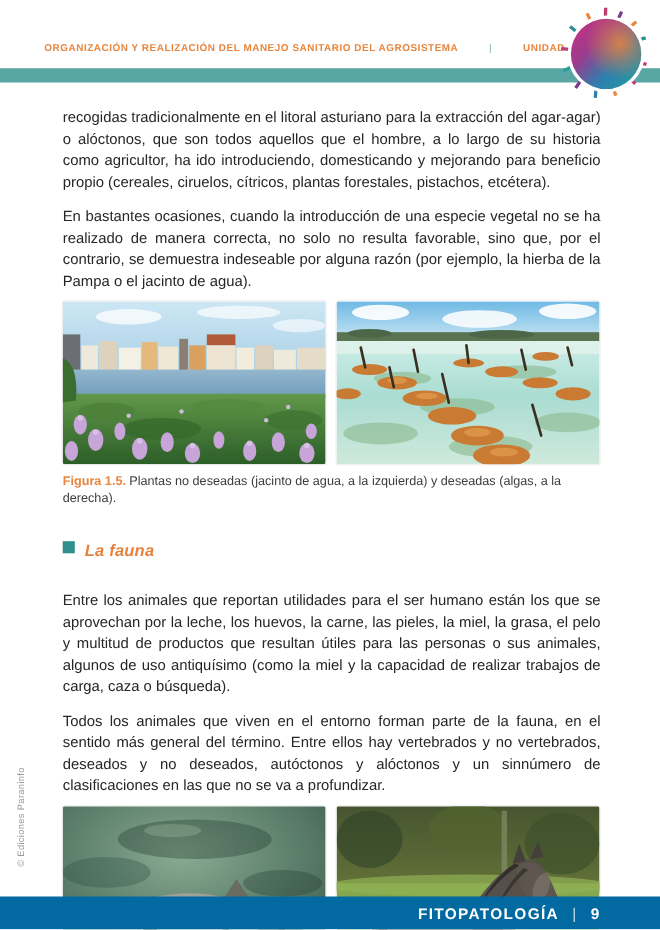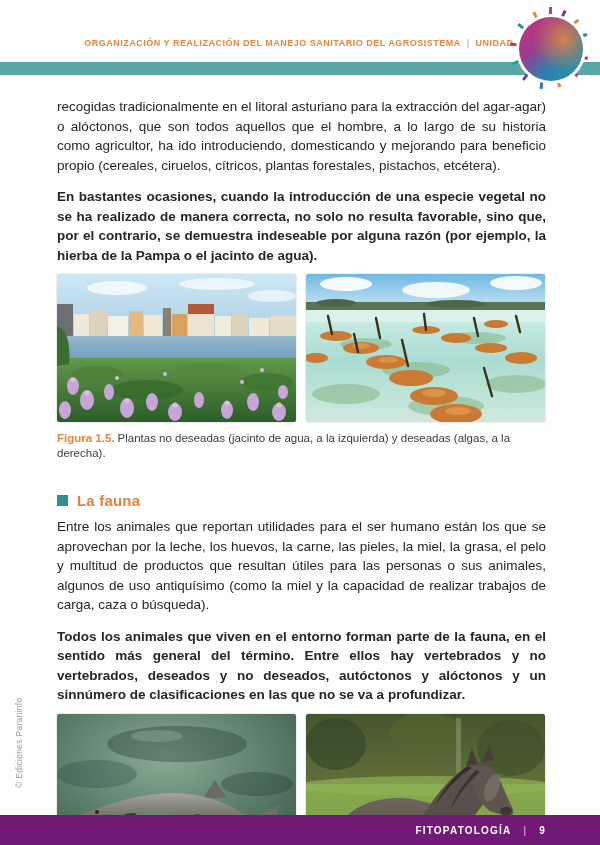--- a/index.html
+++ b/index.html
@@ -1,45 +1,45 @@
 <!DOCTYPE html>
 <html lang="es"><head>
 <meta charset="utf-8">
 <style>
   html,body{margin:0;padding:0;background:#fff;}
   .page{position:relative;width:600px;height:845px;background:#ffffff;overflow:hidden;
         font-family:"Liberation Sans",sans-serif;color:#262626;}
 
   
   .header-line{position:absolute;top:38px;left:0;right:78px;display:flex;justify-content:flex-end;
-               align-items:baseline;gap:6px;font-size:9px;font-weight:bold;letter-spacing:.5px;
+               align-items:baseline;gap:28px;font-size:9px;font-weight:bold;letter-spacing:.5px;
                color:#e8863d;}
   .header-divider{color:#7fb0ae;font-weight:normal;}
   .teal-bar{position:absolute;top:62px;left:0;width:600px;height:13px;background:#58a7a4;}
   .logo-wrap{position:absolute;top:5px;right:6px;width:86px;height:88px;}
 
   
   .content{position:absolute;top:97px;left:57px;width:489px;}
   .para{font-size:13.5px;line-height:19.5px;text-align:justify;margin:0 0 9px 0;}
-  .para+.para{margin-top:12px;font-weight:bold;}
+  .para+.para{margin-top:12px;}
 
   .fig-row{display:flex;gap:10px;margin-top:9px;}
   .photo{width:239px;height:148px;border-radius:2px;overflow:hidden;display:block;
          box-shadow:0 0 0 1px rgba(0,0,0,.07);}
   .caption{margin:9px 0 0 0;font-size:11.5px;line-height:15px;color:#3c3c3c;}
   .cap-label{color:#e8863d;font-weight:bold;margin-right:3px;}
 
-  .section-head{display:flex;align-items:center;gap:9px;margin:31px 0 8px 0;}
+  .section-head{display:flex;align-items:flex-start;gap:9px;margin:31px 0 27px 0;font-style:italic;}
   .section-square{width:11px;height:11px;background:#2e8f8c;}
   .section-title{font-size:15px;font-weight:bold;color:#e8813c;letter-spacing:.2px;}
 
   
-  .footer-bar{position:absolute;left:0;bottom:0;width:600px;height:30px;background:#701a75;
+  .footer-bar{position:absolute;left:0;bottom:0;width:600px;height:30px;background:#0369a1;
               display:flex;align-items:center;justify-content:flex-end;padding-right:54px;
-              box-sizing:border-box;gap:12px;color:#ffffff;font-size:10px;font-weight:bold;
+              box-sizing:border-box;gap:12px;color:#ffffff;font-size:14px;font-weight:bold;
               letter-spacing:1.2px;}
   .footer-divider{font-weight:normal;opacity:.75;}
 
   
   .copyright{position:absolute;left:14px;top:788px;transform:rotate(-90deg);
              transform-origin:left top;white-space:nowrap;font-size:8.5px;color:#9b9b9b;
              letter-spacing:.3px;}
 </style>
 </head>
 <body>

